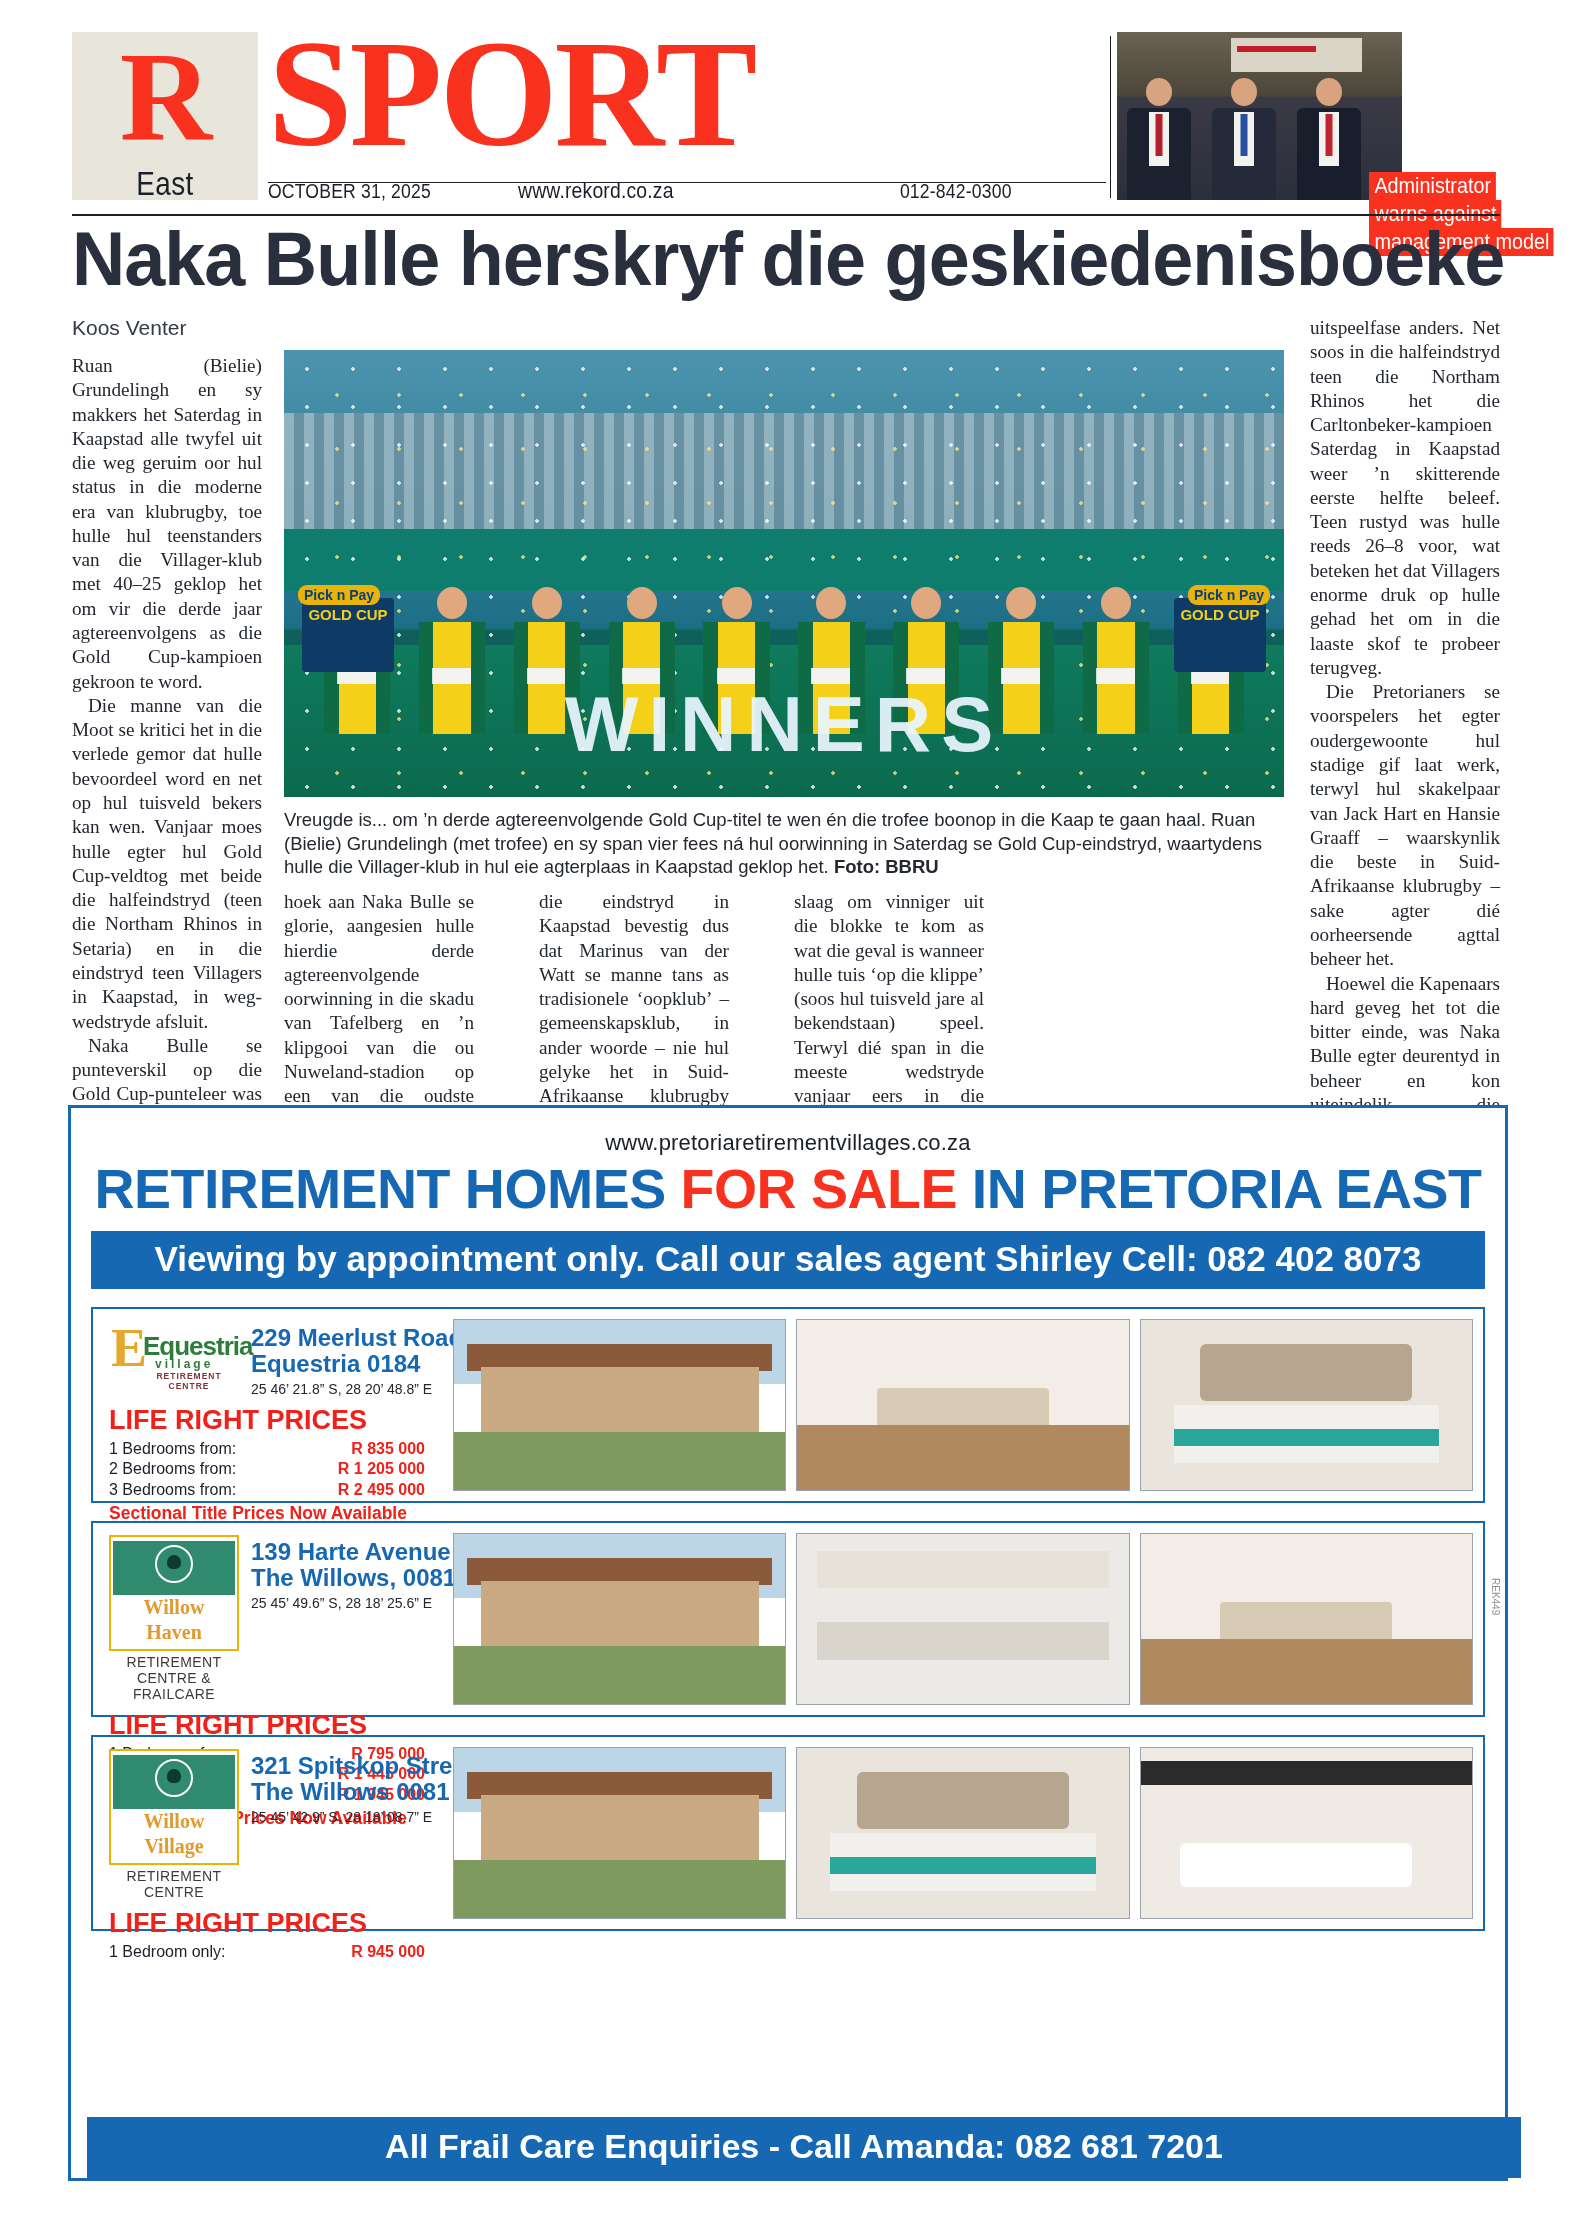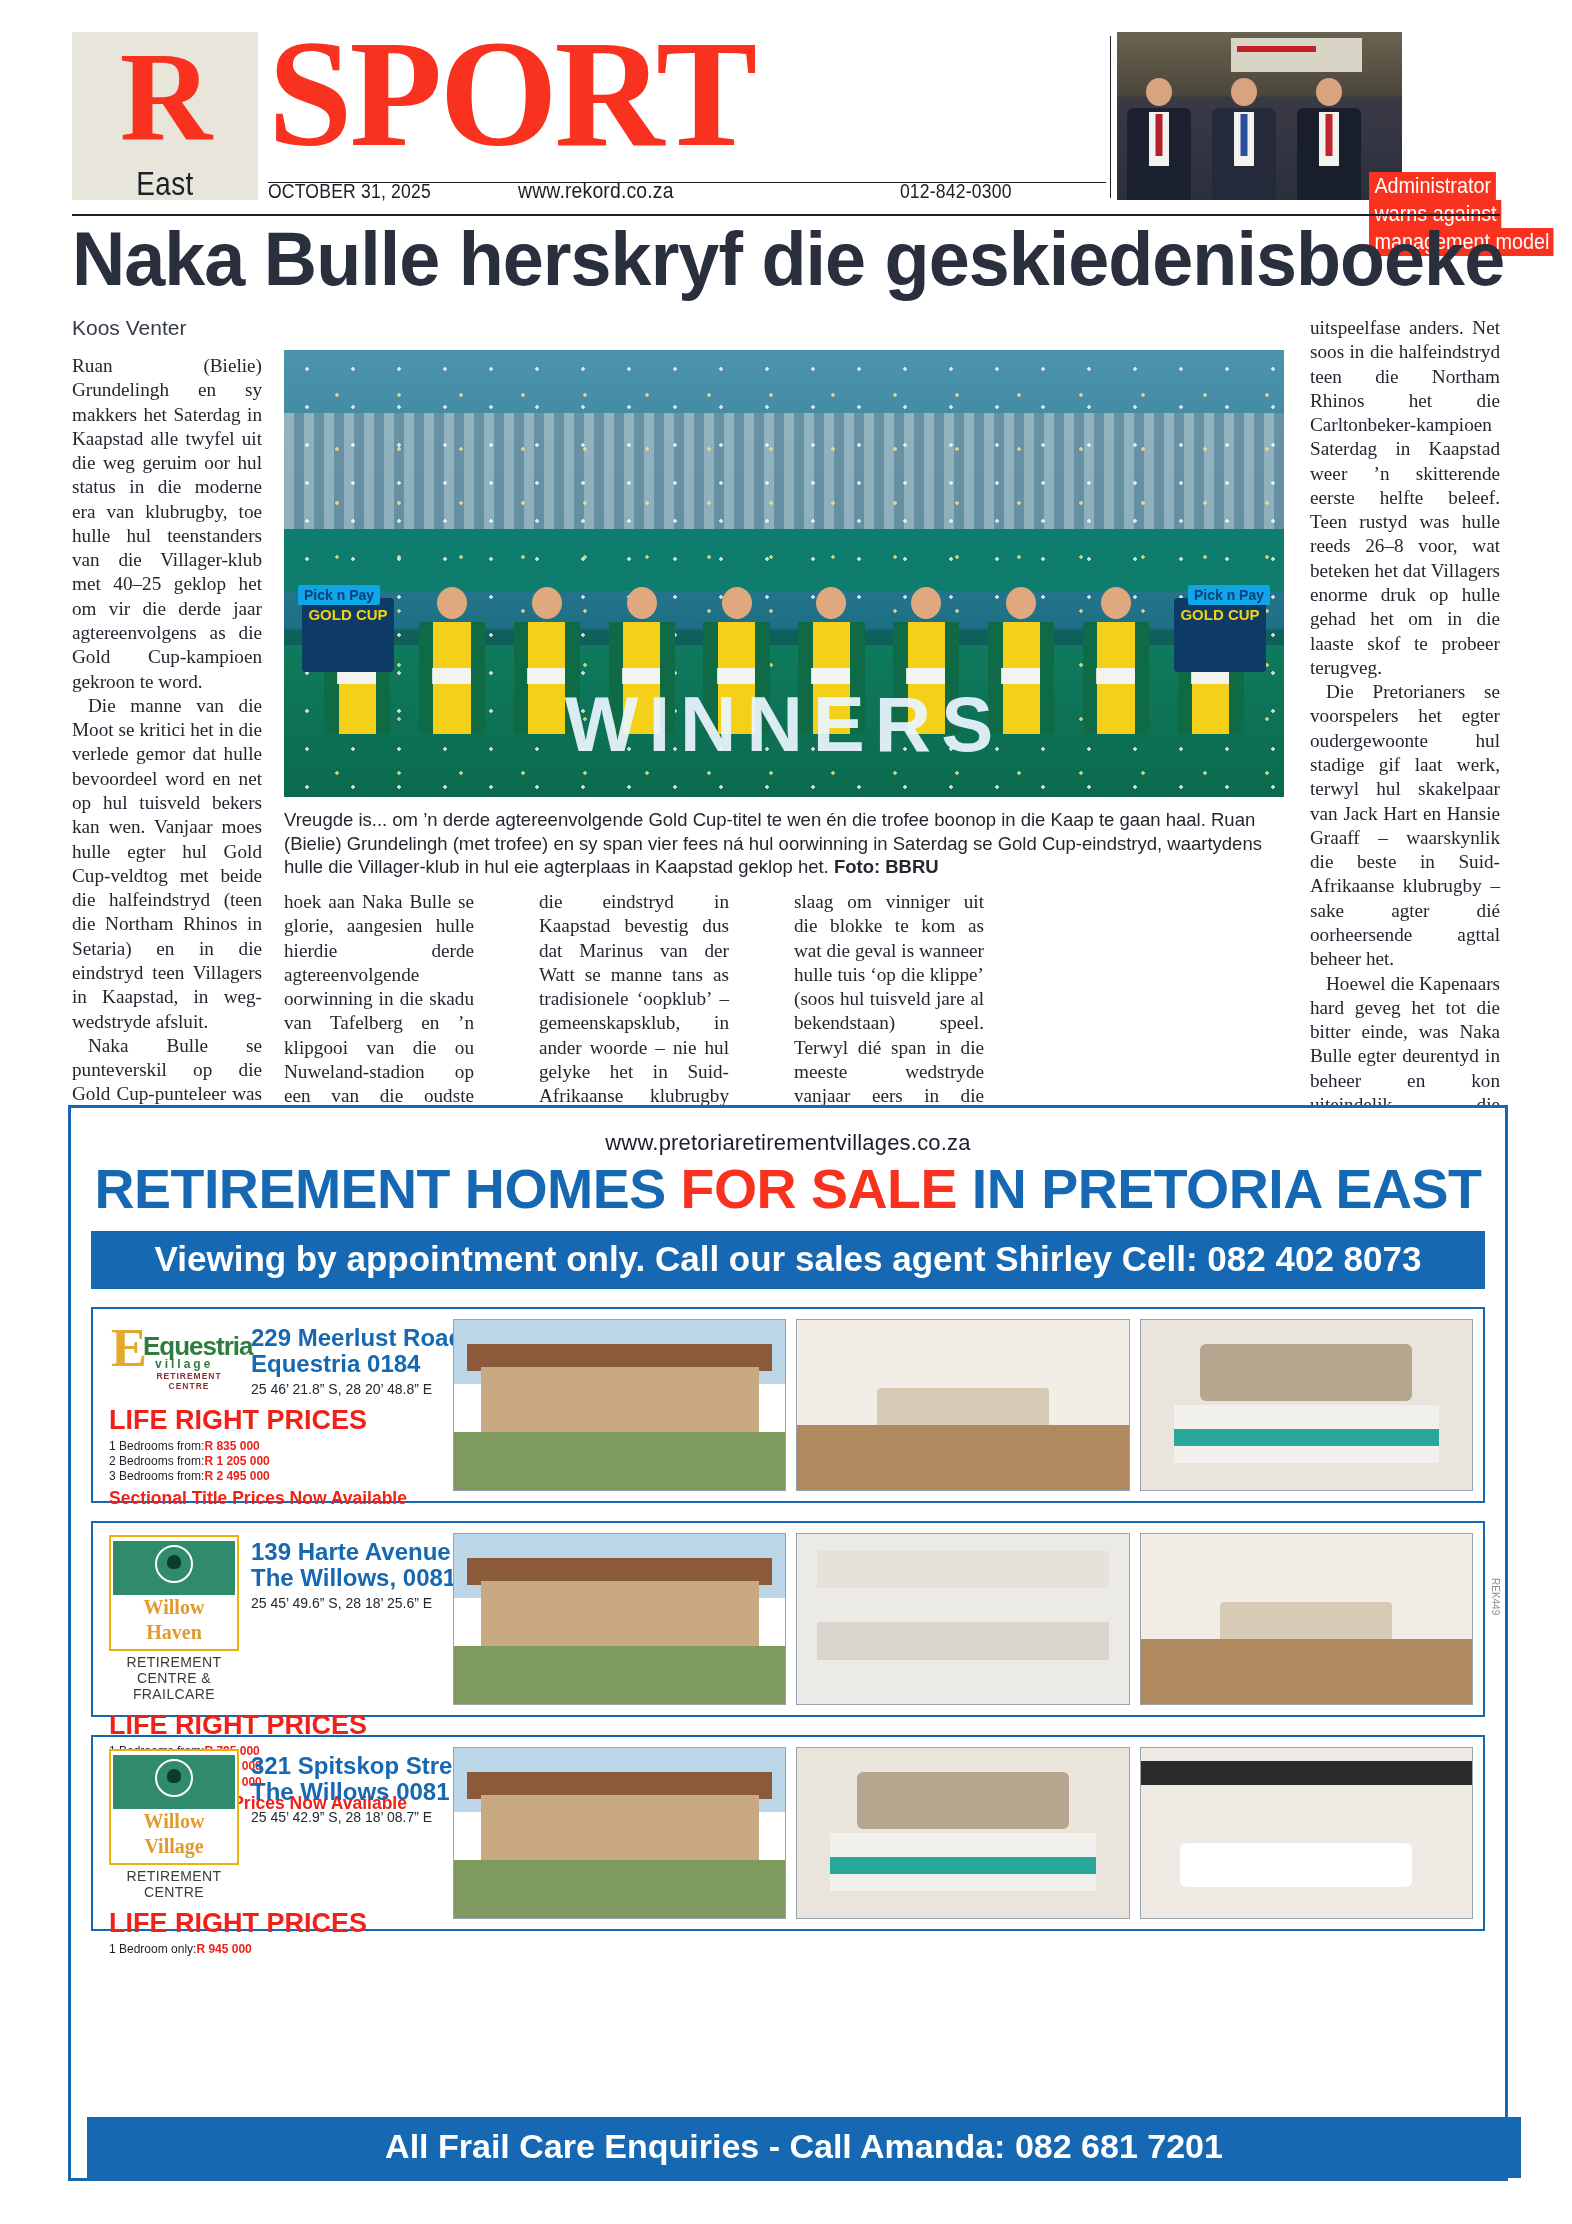--- a/index.html
+++ b/index.html
@@ -91,21 +91,21 @@
           width:60%;height:16px;background:#f3f3ef;}
   .confetti{position:absolute;inset:0;background-image:
      radial-gradient(circle,#fff 1.5px,transparent 2px),
      radial-gradient(circle,#ffe680 1.5px,transparent 2px);
      background-size:46px 38px,62px 54px;background-position:0 0,22px 18px;opacity:.8;}
   .goldcup{position:absolute;width:92px;height:74px;background:#0d3b66;border-radius:4px;
            color:#f5d018;font-family:"Liberation Sans",sans-serif;font-weight:700;font-size:15px;
            text-align:center;line-height:1.15;padding-top:8px;box-sizing:border-box;}
   .gc-l{left:18px;bottom:28%;} .gc-r{right:18px;bottom:28%;}
   .picknpay{position:absolute;font-family:"Liberation Sans",sans-serif;font-weight:700;
-            font-size:14px;color:#0b3f7a;background:#0ea5e9;padding:2px 6px;border-radius:2px;}
+            font-size:14px;color:#0b3f7a;background:#eab308;padding:2px 6px;border-radius:9px;}
   .pp-l{left:14px;bottom:43%;} .pp-r{right:14px;bottom:43%;}
 
   .caption{position:absolute;left:212px;top:492px;width:1000px;
            font-family:"Liberation Sans Narrow","Liberation Sans",sans-serif;
            font-size:18.5px;line-height:1.28;color:#23272f;}
   .caption b{font-weight:700;}
 
   .cmid{position:absolute;top:574px;width:190px;}
   .m1{left:212px;} .m2{left:467px;} .m3{left:722px;}
 
@@ -146,22 +146,22 @@
   .eq-rc{position:absolute;left:30px;top:50px;font-family:"Liberation Sans",sans-serif;
          font-weight:700;font-size:8.5px;color:#8a2f2f;letter-spacing:1px;}
 
   .addr{padding-top:4px;}
   .addr-l{font-family:"Liberation Sans Narrow","Liberation Sans",sans-serif;font-weight:700;
           font-size:24px;color:#1668b3;line-height:1.1;white-space:nowrap;}
   .addr-gps{font-family:"Liberation Sans",sans-serif;font-size:14px;color:#23272f;margin-top:3px;
             white-space:nowrap;}
   .lrp{font-family:"Liberation Sans",sans-serif;font-weight:700;font-size:27px;color:#f02118;
        margin:8px 0 3px;}
-  .prow{display:flex;justify-content:flex-start;font-family:"Liberation Sans",sans-serif;
-        font-size:12px;line-height:1.28;}
+  .prow{display:flex;justify-content:space-between;font-family:"Liberation Sans",sans-serif;
+        font-size:16px;line-height:1.28;}
   .prow .lbl{color:#1b1f2a;}
   .prow .val{color:#f02118;font-weight:700;padding-right:8px;}
   .sectional{font-family:"Liberation Sans",sans-serif;font-weight:700;font-size:17.5px;
              color:#f02118;margin-top:3px;}
 
   .lot-pics{flex:1;display:flex;gap:10px;padding:10px;box-sizing:border-box;}
   .pic{flex:1;border:1px solid #9aa2ab;position:relative;overflow:hidden;}
   .pic .sky{position:absolute;left:0;top:0;width:100%;height:38%;background:#bcd6e8;}
   .pic .ground{position:absolute;left:0;bottom:0;width:100%;height:34%;background:#7f9a5e;}
   .pic .bld{position:absolute;left:8%;bottom:30%;width:84%;height:42%;background:#c8a982;}

